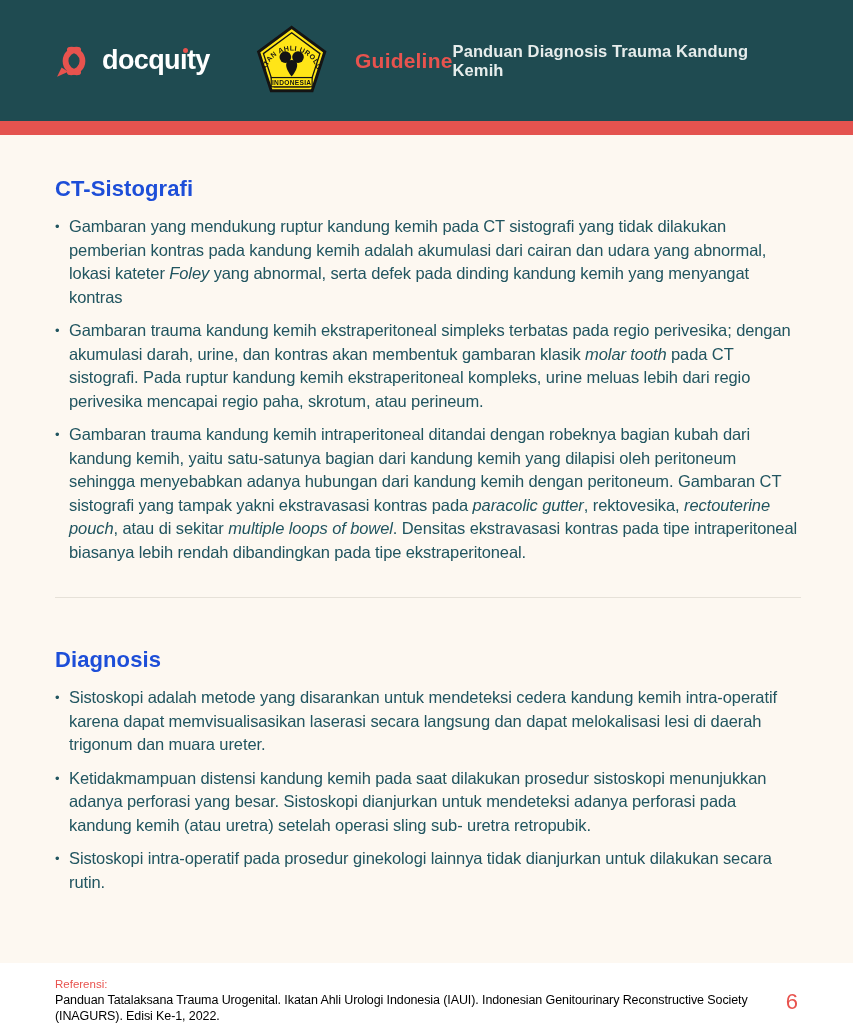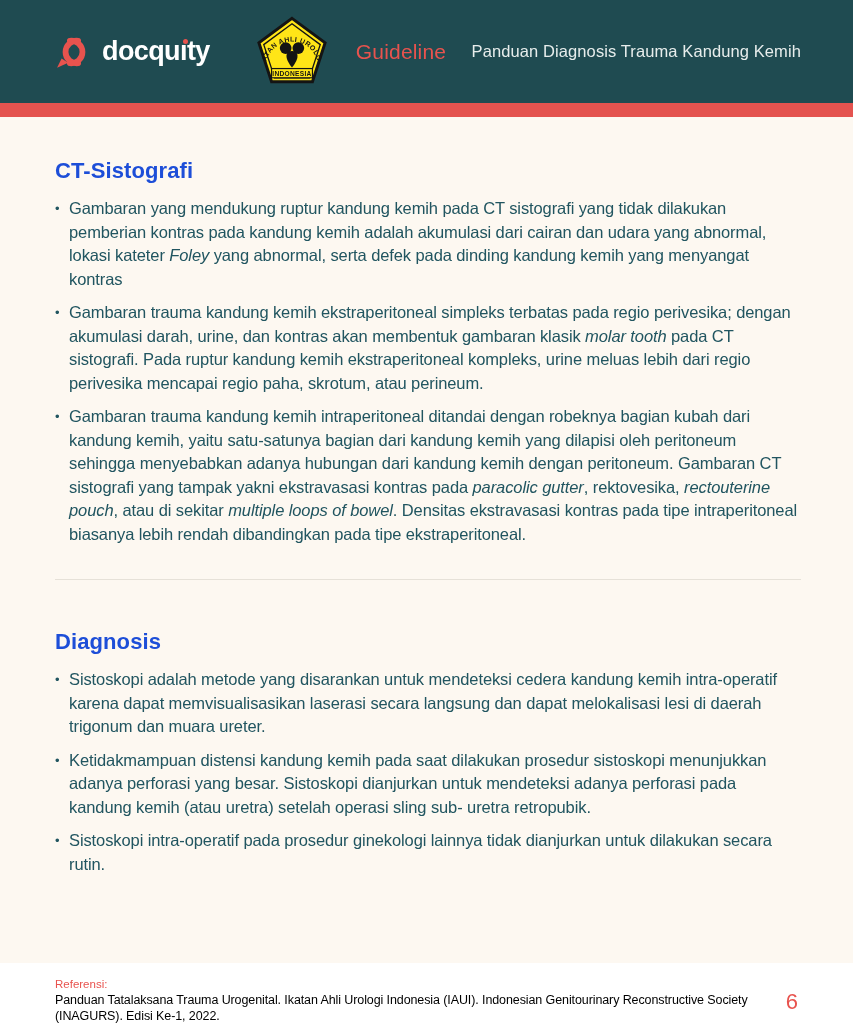--- a/index.html
+++ b/index.html
@@ -8,21 +8,21 @@
     font-family: "Liberation Sans", sans-serif;
     background: #fdf8f1;
     width: 853px; height: 1024px;
     position: relative;
     overflow: hidden;
   }
 
   
   .header {
     background: #1f4b51;
-    height: 103px;
+    height: 121px;
     display: flex;
     align-items: center;
     padding: 0 52px 0 55px;
   }
   .stripe {
     height: 14px;
     background: #e4534f;
     width: 100%;
   }
   .brand {
@@ -44,29 +44,29 @@
     width: 5px; height: 5px;
     border-radius: 50%;
     background: #e8534e;
     top: 1px;
     right: 22px;
   }
   .badge { width: 80px; height: 74px; margin-left: 42px; }
   .doc-type {
     color: #e8534e;
     font-size: 21px;
-    font-weight: 400;
+    font-weight: 700;
     letter-spacing: 0.2px;
     margin-left: 24px;
   }
   .header-title {
     margin-left: auto;
     color: #e7edec;
     font-size: 16.5px;
-    font-weight: 400;
+    font-weight: 700;
     letter-spacing: 0.1px;
   }
 
   
   .main {
     padding: 41px 52px 0 55px;
   }
   .section-heading {
     color: #1d4ed8;
     font-size: 22px;

